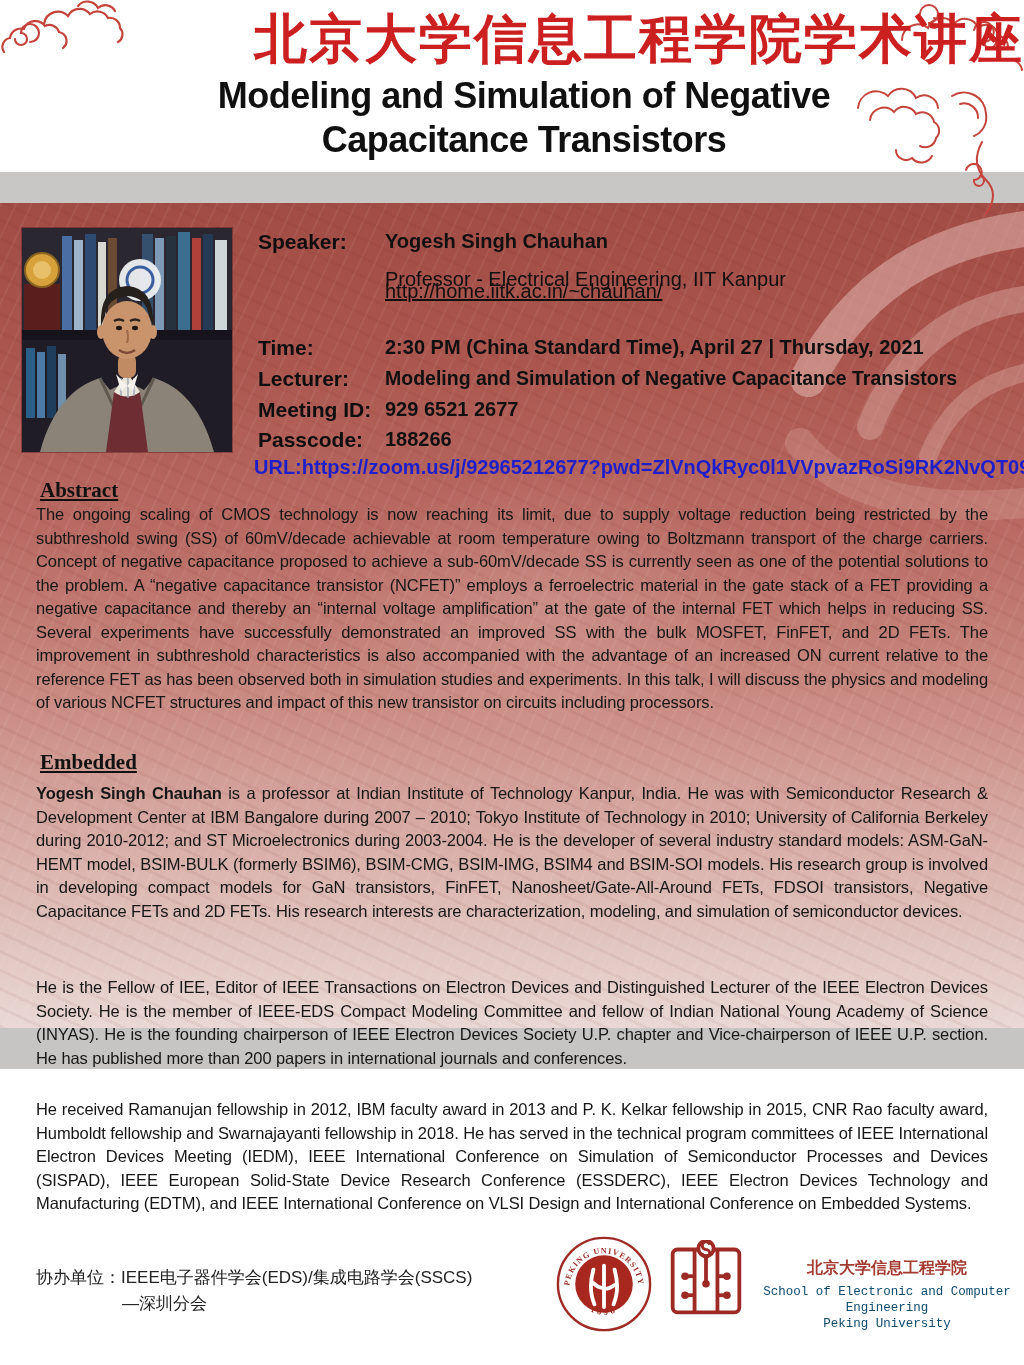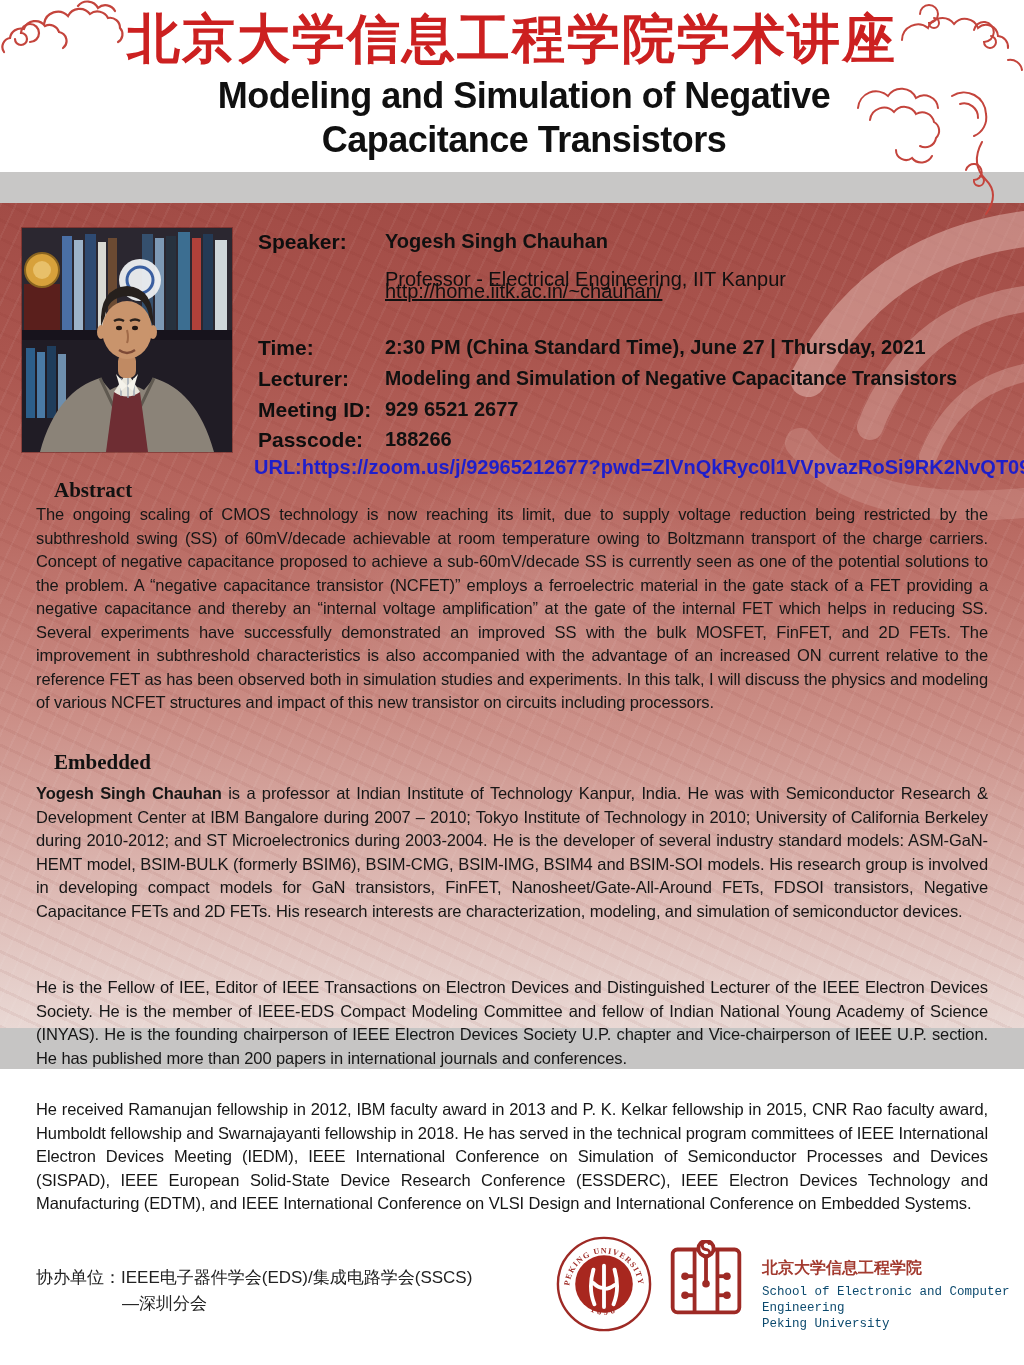--- a/index.html
+++ b/index.html
@@ -21,21 +21,21 @@
   }
   .blob{
     position:absolute;left:330px;top:470px;width:430px;height:270px;z-index:1;
     background:radial-gradient(ellipse at center, rgba(255,255,255,0.15), rgba(255,255,255,0) 70%);
   }
   .swirl{position:absolute;left:600px;top:203px;z-index:1;}
   .cloud-left{position:absolute;left:0;top:0;z-index:3;}
   .cloud-right{position:absolute;left:856px;top:0;z-index:3;}
   
   .title-cn{
-    position:absolute;left:0;top:4px;width:1024px;text-align:center;z-index:4;
+    position:absolute;left:0;top:4px;width:1024px;text-align:right;z-index:4;
     font-size:53px;font-weight:bold;color:#cc2020;letter-spacing:2px;white-space:nowrap;
   }
   .title-en{
     position:absolute;left:0;top:74px;width:1024px;text-align:center;z-index:4;
     font-size:36px;font-weight:800;color:#101010;line-height:44px;letter-spacing:-0.5px;margin-left:12px;
   }
   
   .photo{position:absolute;left:22px;top:228px;z-index:5;box-shadow:0 0 0 1px rgba(60,10,10,.35);}
   
   .row{position:absolute;left:258px;z-index:5;white-space:nowrap;}
@@ -43,32 +43,32 @@
   .val{font-size:20px;color:#101010;}
   .val.b{font-weight:bold;font-size:20px;}
   .val-only{position:absolute;left:385px;z-index:5;font-size:20px;color:#101010;white-space:nowrap;}
   a.plainlink{color:#101010;text-decoration:underline;cursor:pointer;}
   .joinurl{
     position:absolute;left:254px;top:456px;z-index:5;
     font-size:20px;font-weight:bold;color:#1e1ecb;white-space:nowrap;cursor:pointer;
   }
   
   .sec-h{
-    position:absolute;left:54px;z-index:5;
-    font-family:"Liberation Serif",serif;font-weight:bold;font-size:21px;color:#111;
+    position:absolute;left:40px;z-index:5;
+    font-family:"Liberation Serif",serif;font-weight:bold;font-size:21px;color:#111;text-decoration:underline;
   }
   .para{
     position:absolute;left:36px;width:952px;z-index:5;
     font-size:16.5px;line-height:23.5px;text-align:justify;color:#161616;letter-spacing:-0.1px;
   }
   .para b{font-weight:bold;}
   
   .coorg{position:absolute;z-index:5;font-size:17px;color:#222;white-space:nowrap;}
   .logo{position:absolute;z-index:5;}
-  .school-text{position:absolute;left:762px;top:1258px;z-index:5;width:250px;}
+  .school-text{position:absolute;left:762px;top:1258px;z-index:5;width:250px;text-align:center;}
   .school-cn{font-size:16px;font-weight:bold;color:#a33b30;margin-bottom:5px;}
   .school-en{font-size:12.5px;color:#0c4a6e;line-height:16px;font-family:Liberation Mono, monospace;}
 </style>
 </head>
 <body>
 
 <div class="poster">
 
   <div class="band band-top"></div>
   <div class="bg-main"></div>
@@ -170,21 +170,21 @@
     <path d="M105 102 q2 8 0 13" stroke="#a06a48" stroke-width="2" fill="none"></path>
     <path d="M97 122 q8 6 16 0" stroke="#7d4a36" stroke-width="2.2" fill="none"></path>
   </svg>
 
   <div class="row" style="top:230px">
     <span class="lbl">Speaker:</span><span class="val b">Yogesh Singh Chauhan</span>
   </div>
   <div class="val-only" style="top:268px">Professor - Electrical Engineering, IIT Kanpur</div>
   <a class="val-only plainlink" style="top:280px">http://home.iitk.ac.in/~chauhan/</a>
   <div class="row" style="top:336px">
-    <span class="lbl">Time:</span><span class="val b">2:30 PM (China Standard Time), June 27 | Thursday, 2021</span>
+    <span class="lbl">Time:</span><span class="val b">2:30 PM (China Standard Time), April 27 | Thursday, 2021</span>
   </div>
   <div class="row" style="top:367px">
     <span class="lbl">Lecturer:</span><span class="val b" style="font-size:19.5px">Modeling and Simulation of Negative Capacitance Transistors</span>
   </div>
   <div class="row" style="top:398px">
     <span class="lbl">Meeting ID:</span><span class="val b">929 6521 2677</span>
   </div>
   <div class="row" style="top:428px">
     <span class="lbl">Passcode:</span><span class="val b">188266</span>
   </div>

